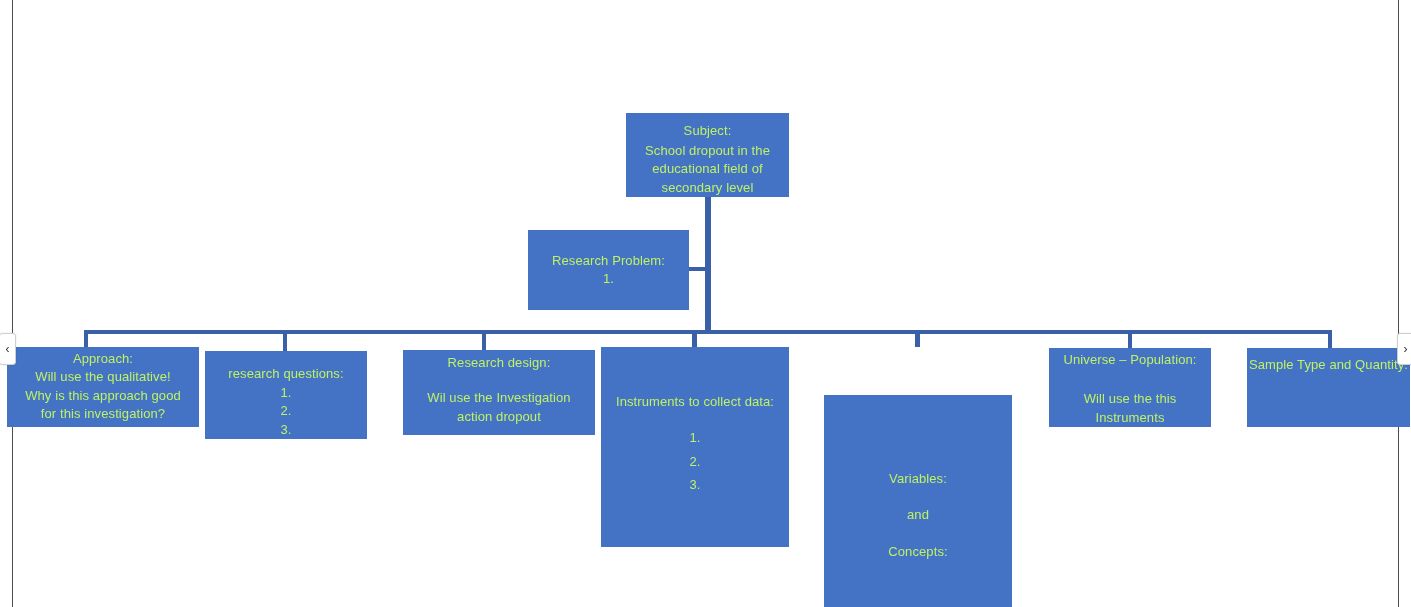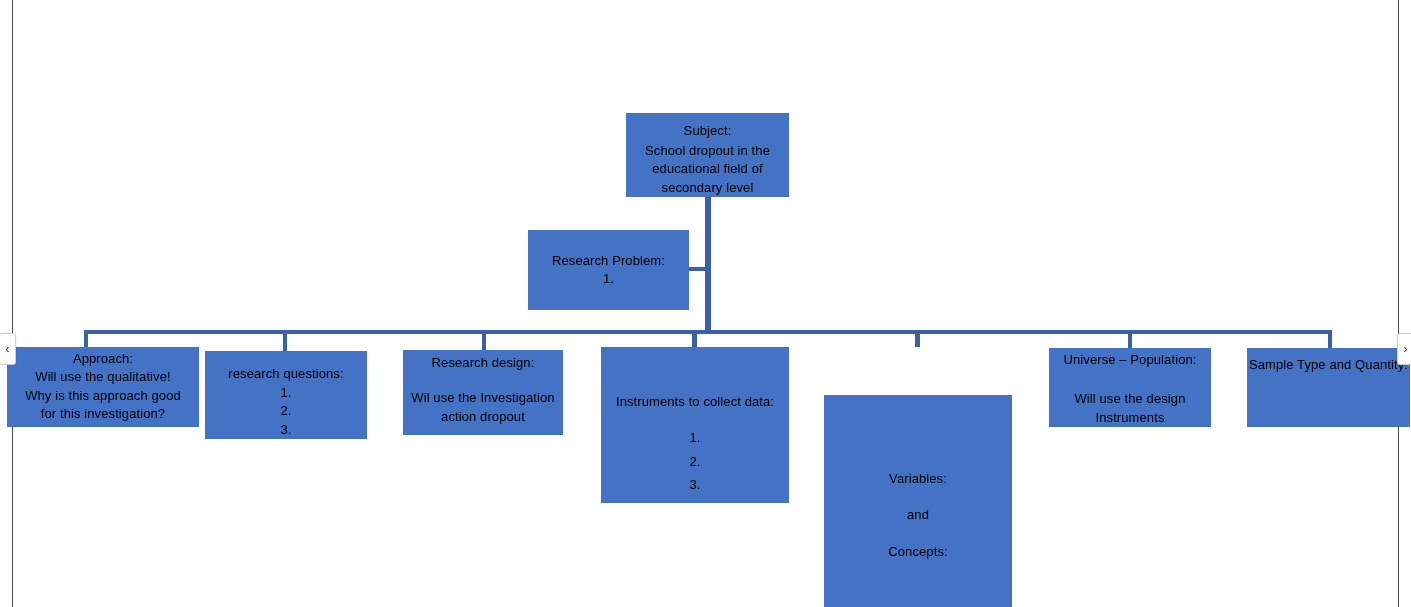--- a/index.html
+++ b/index.html
@@ -29,21 +29,21 @@
   
   .conn {
     position: absolute;
     background: #3a60a8;
   }
 
   
   .node {
     position: absolute;
     background: #4472c4;
-    color: #000000;
+    color: #bef264;
     box-sizing: border-box;
     display: flex;
     flex-direction: column;
     align-items: center;
     text-align: center;
     font-size: 13px;
     line-height: 1.42;
     letter-spacing: 0.1px;
   }
   .node .line { display: block; width: 100%; }
@@ -112,49 +112,49 @@
   <div class="node" style="left:205px; top:351px; width:162px; height:88px; padding-top:14px;">
     <span class="line">research questions:</span>
     <span class="spacer"></span>
     <span class="num">1.</span>
     <span class="spacer" style="height:7px;"></span>
     <span class="num">2.</span>
     <span class="spacer" style="height:7px;"></span>
     <span class="num">3.</span>
   </div>
 
-  <div class="node" style="left:403px; top:350px; width:160px; height:85px; padding-top:4px;">
+  <div class="node" style="left:403px; top:350px; width:192px; height:85px; padding-top:4px;">
     <span class="line">Research design:</span>
     <span class="spacer" style="height:17px;"></span>
     <span class="line">Wil use the Investigation</span>
     <span class="line">action dropout</span>
   </div>
 
-  <div class="node" style="left:601px; top:347px; width:188px; height:156px; padding-top:46px;">
+  <div class="node" style="left:601px; top:347px; width:188px; height:200px; padding-top:46px;">
     <span class="line">Instruments to collect data:</span>
     <span class="spacer" style="height:18px;"></span>
     <span class="num">1.</span>
     <span class="spacer" style="height:5px;"></span>
     <span class="num">2.</span>
     <span class="spacer" style="height:5px;"></span>
     <span class="num">3.</span>
   </div>
 
   <div class="node" style="left:824px; top:347px; width:188px; height:239px; padding-top:75px;margin-top:48px;">
     <span class="line">Variables:</span>
     <span class="spacer" style="height:18px;"></span>
     <span class="line">and</span>
     <span class="spacer" style="height:18px;"></span>
     <span class="line">Concepts:</span>
   </div>
 
   <div class="node" style="left:1049px; top:348px; width:162px; height:79px; padding-top:3px;justify-content:center;">
     <span class="line">Universe – Population:</span>
     <span class="spacer" style="height:22px;"></span>
-    <span class="line">Will use the design</span>
+    <span class="line">Will use the this</span>
     <span class="line">Instruments</span>
   </div>
 
   <div class="node" style="left:1247px; top:348px; width:163px; height:79px; padding-top:8px;">
     <span class="line">Sample Type and Quantity:</span>
   </div>
 
   <div class="edge-handle" style="left:-1px; top:333px;">
     <span>‹</span>
   </div>

